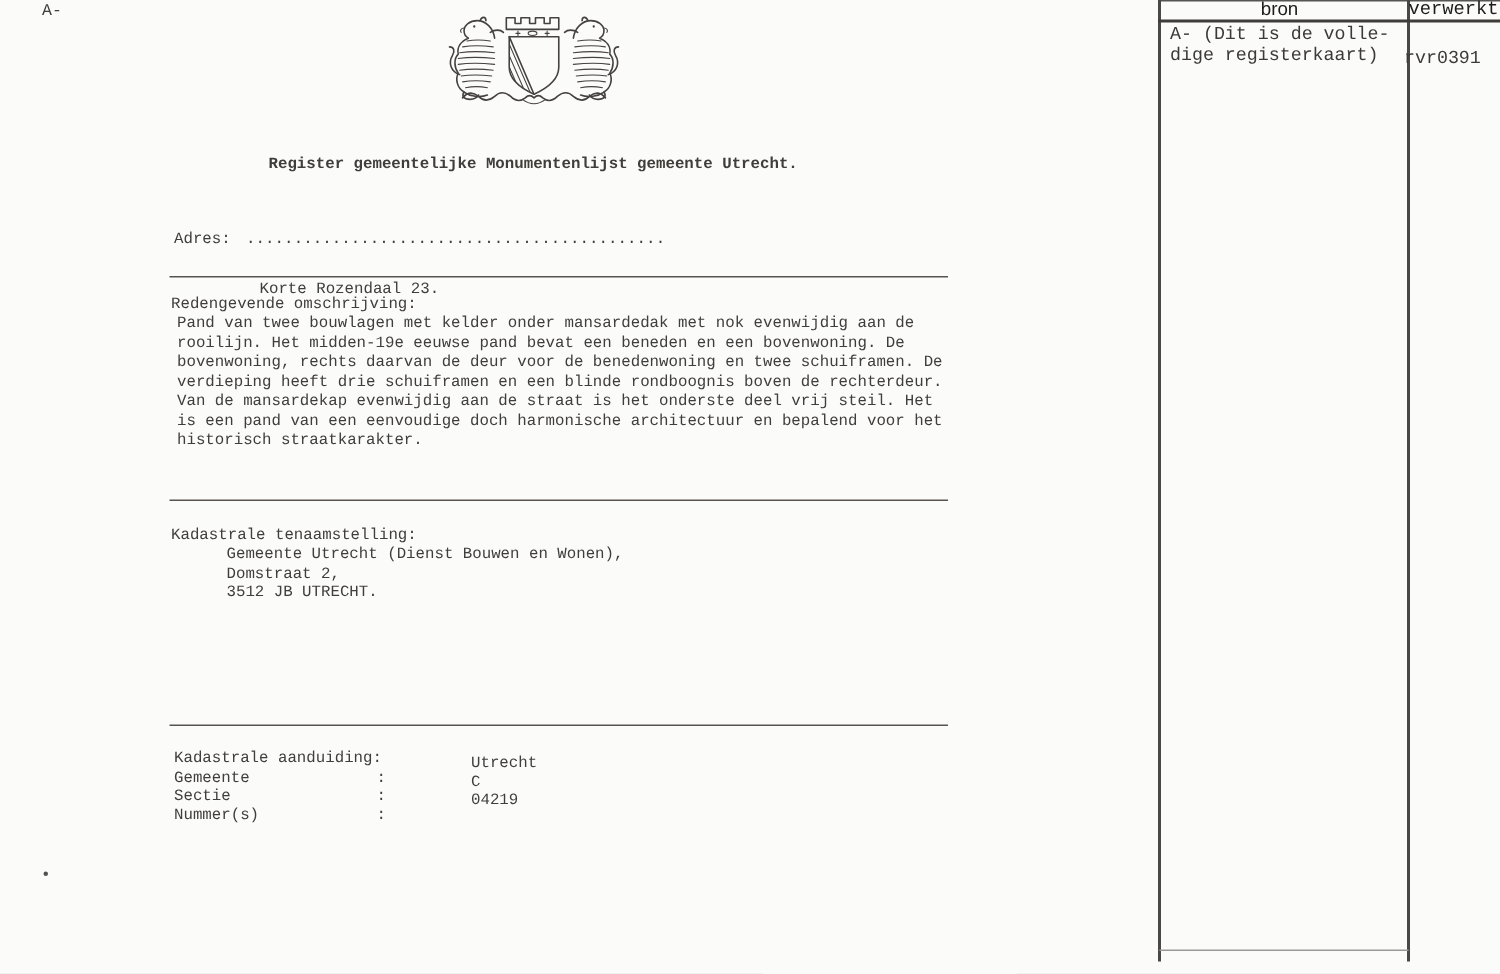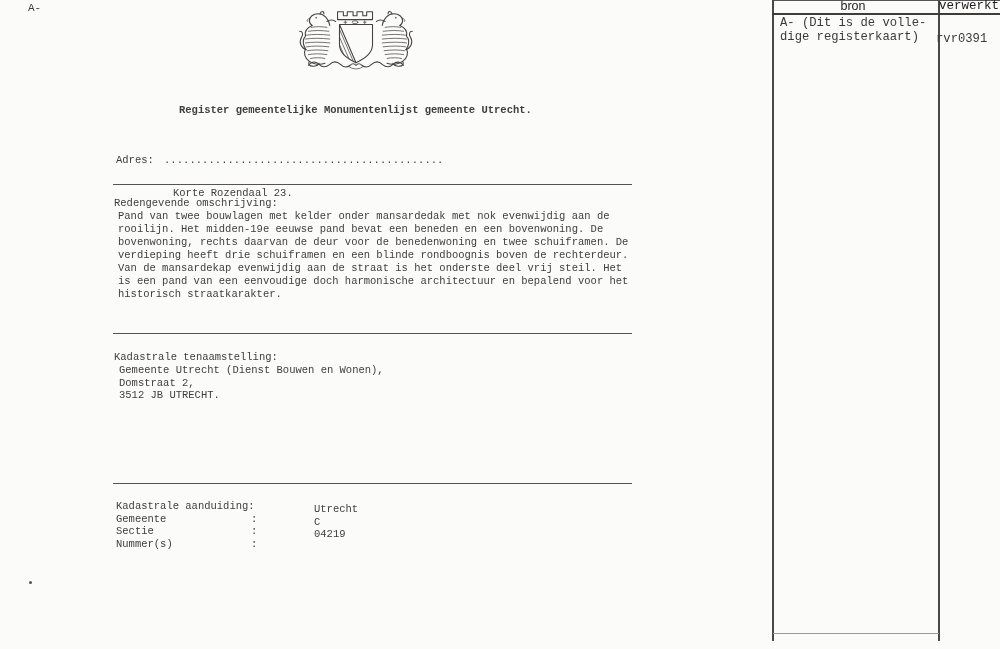--- a/index.html
+++ b/index.html
@@ -25,21 +25,21 @@
   .rule{height:1px;background:#57544f;left:113px;width:519px;}
   .rule1{top:184px;}
   .rule2{top:333px;}
   .rule3{top:483px;}
   .sec-label{left:114px;}
   .red-label{top:197px;}
   .para{left:118px;top:210px;}
   .para div{white-space:pre;font-size:10.5px;line-height:13px;}
   .ten-label{top:351px;}
   .ten-lines{left:119px;top:364px;}
-  .ten-lines div{white-space:pre;font-size:10.5px;line-height:12.7px;}
+  .ten-lines div{white-space:pre;font-size:10.5px;line-height:12.7px;margin-left:32px;}
   .aand-row{left:0;top:0;position:absolute;width:420px;height:13px;}
   .aand-row .al{position:absolute;left:116px;top:0;}
   .aand-row .ac{position:absolute;left:251px;top:0;}
   .aand-row .av{position:absolute;left:270px;top:3px;margin-left:44px;}
   .stray-dot{left:29px;top:581px;width:3px;height:3px;background:#55524e;border-radius:50%;}
   
   .sb-top{left:772px;top:0;width:228px;height:1px;background:#555;}
   .sb-head-rule{left:772px;top:13px;width:228px;height:2px;background:#3f3d3a;}
   .sb-v1{left:772px;top:0;width:2px;height:641px;background:#4a4845;}
   .sb-v2{left:938px;top:0;width:2px;height:641px;background:#4a4845;}

